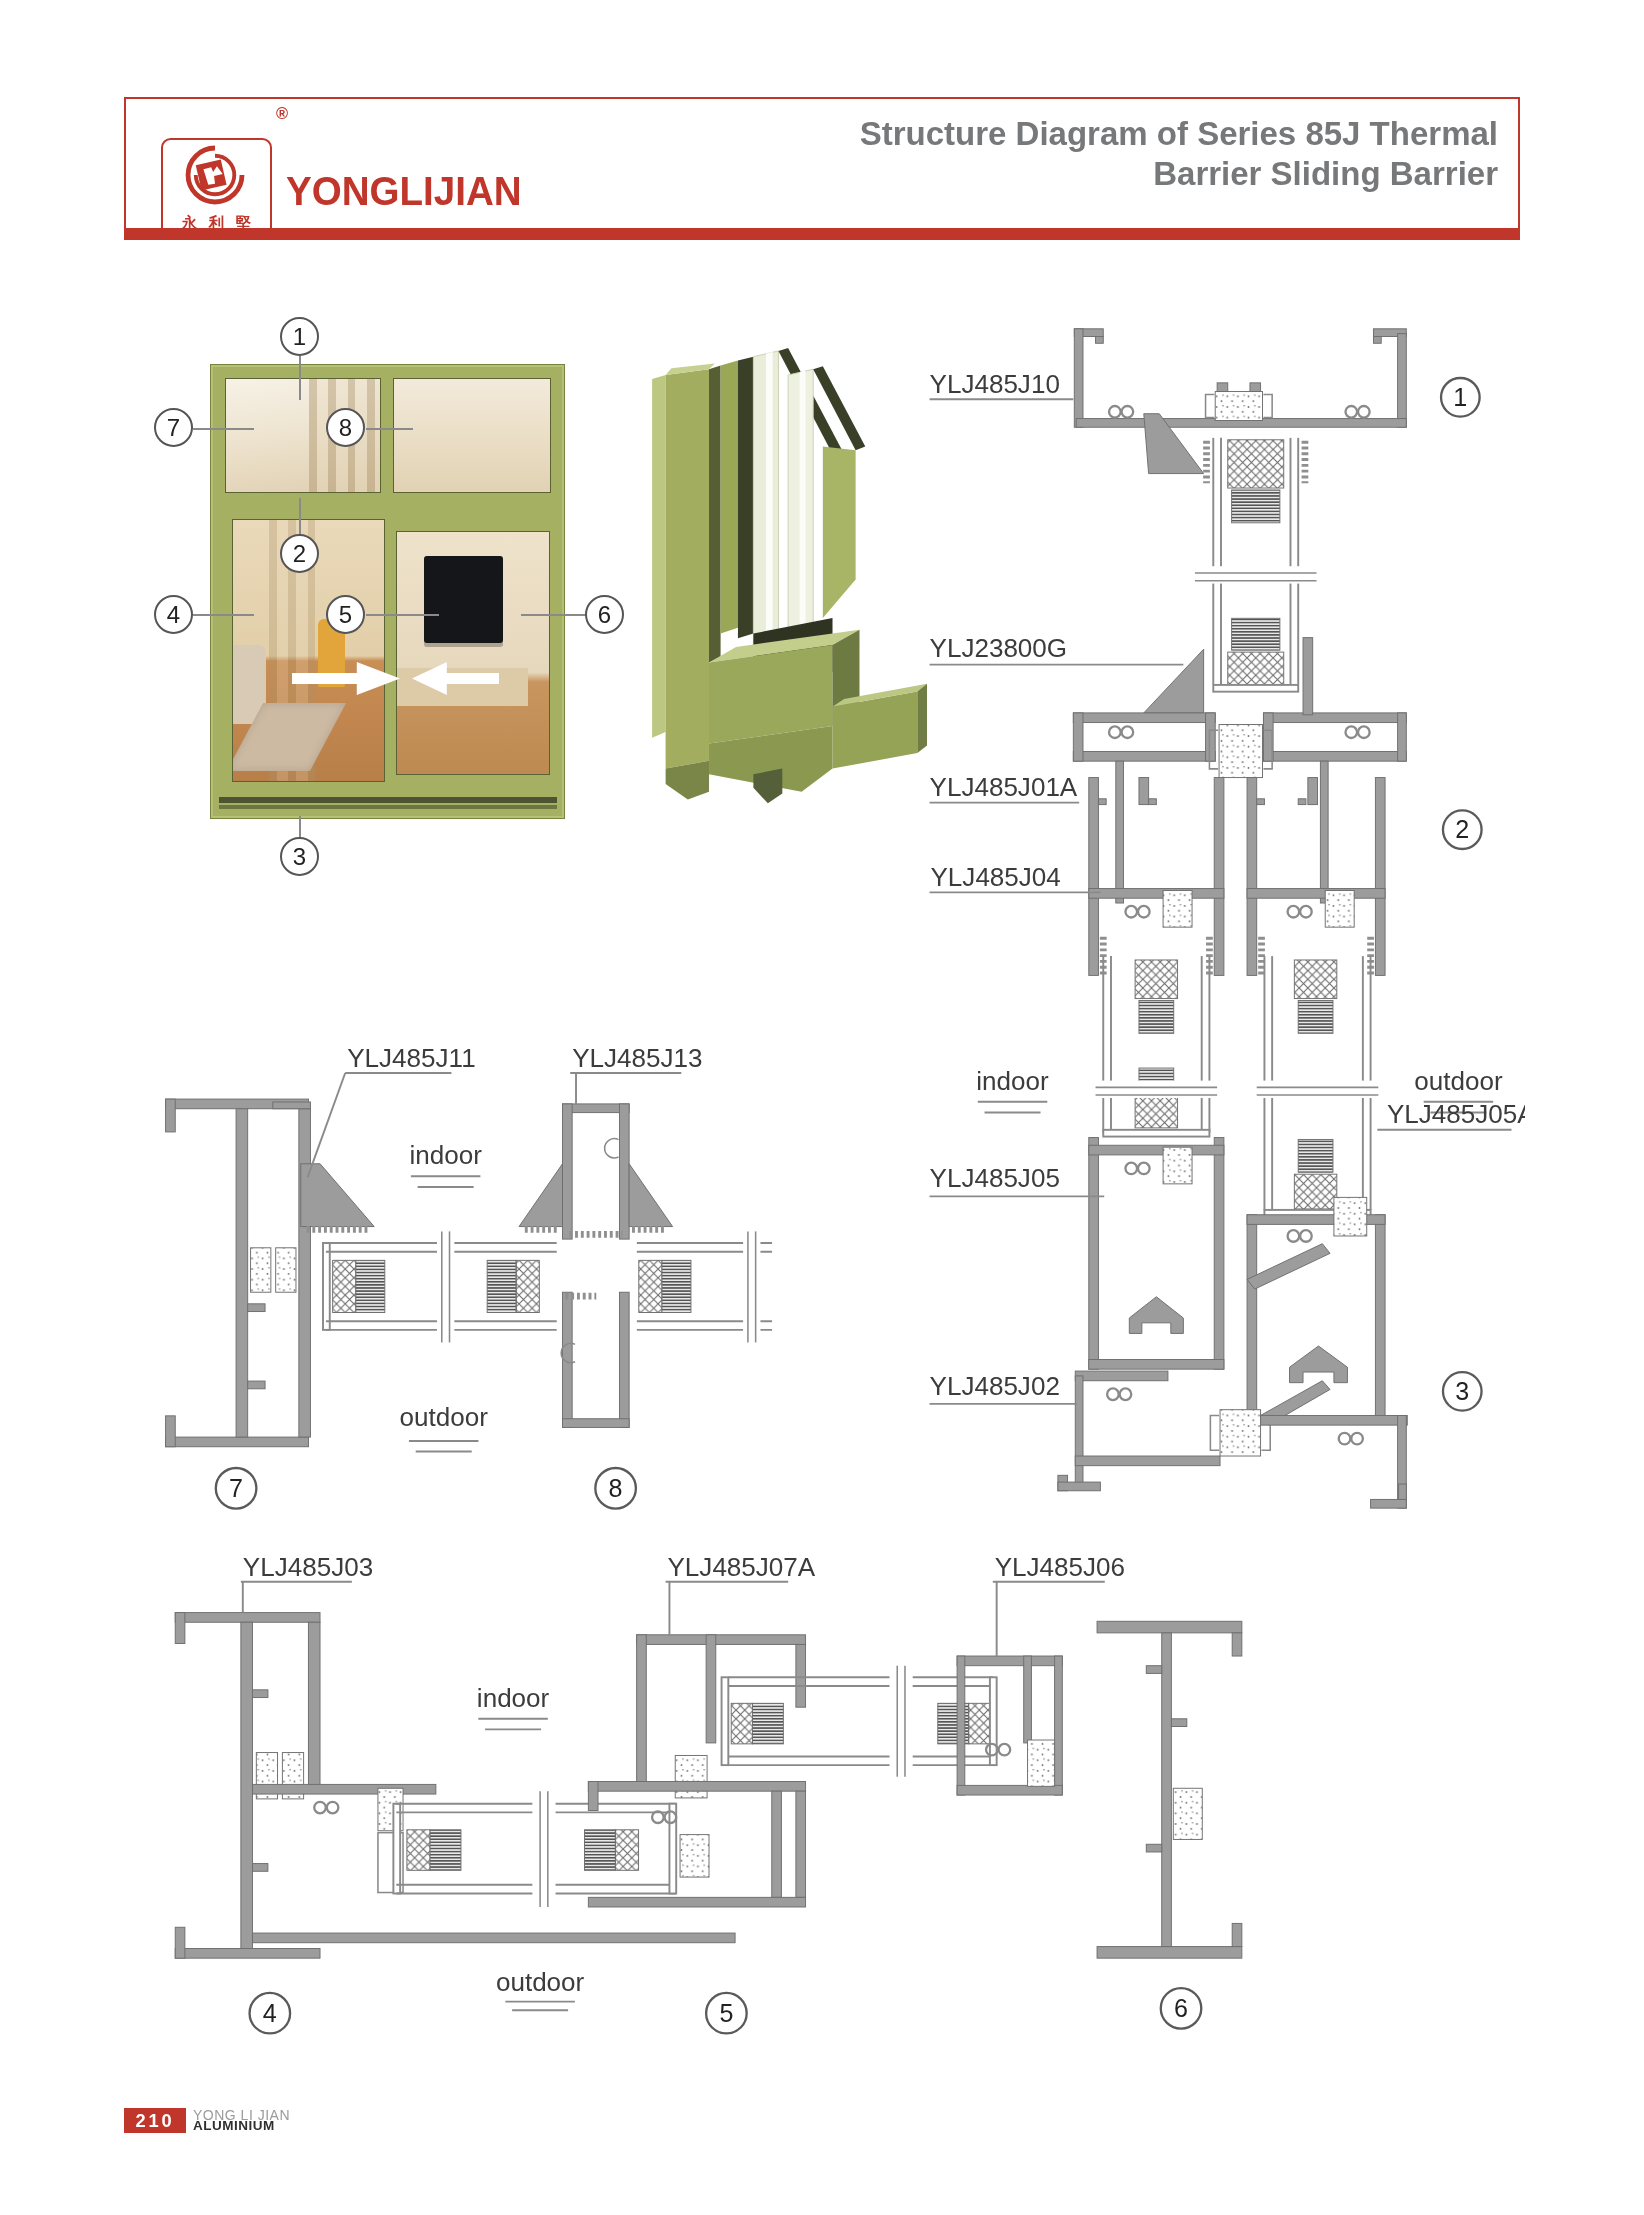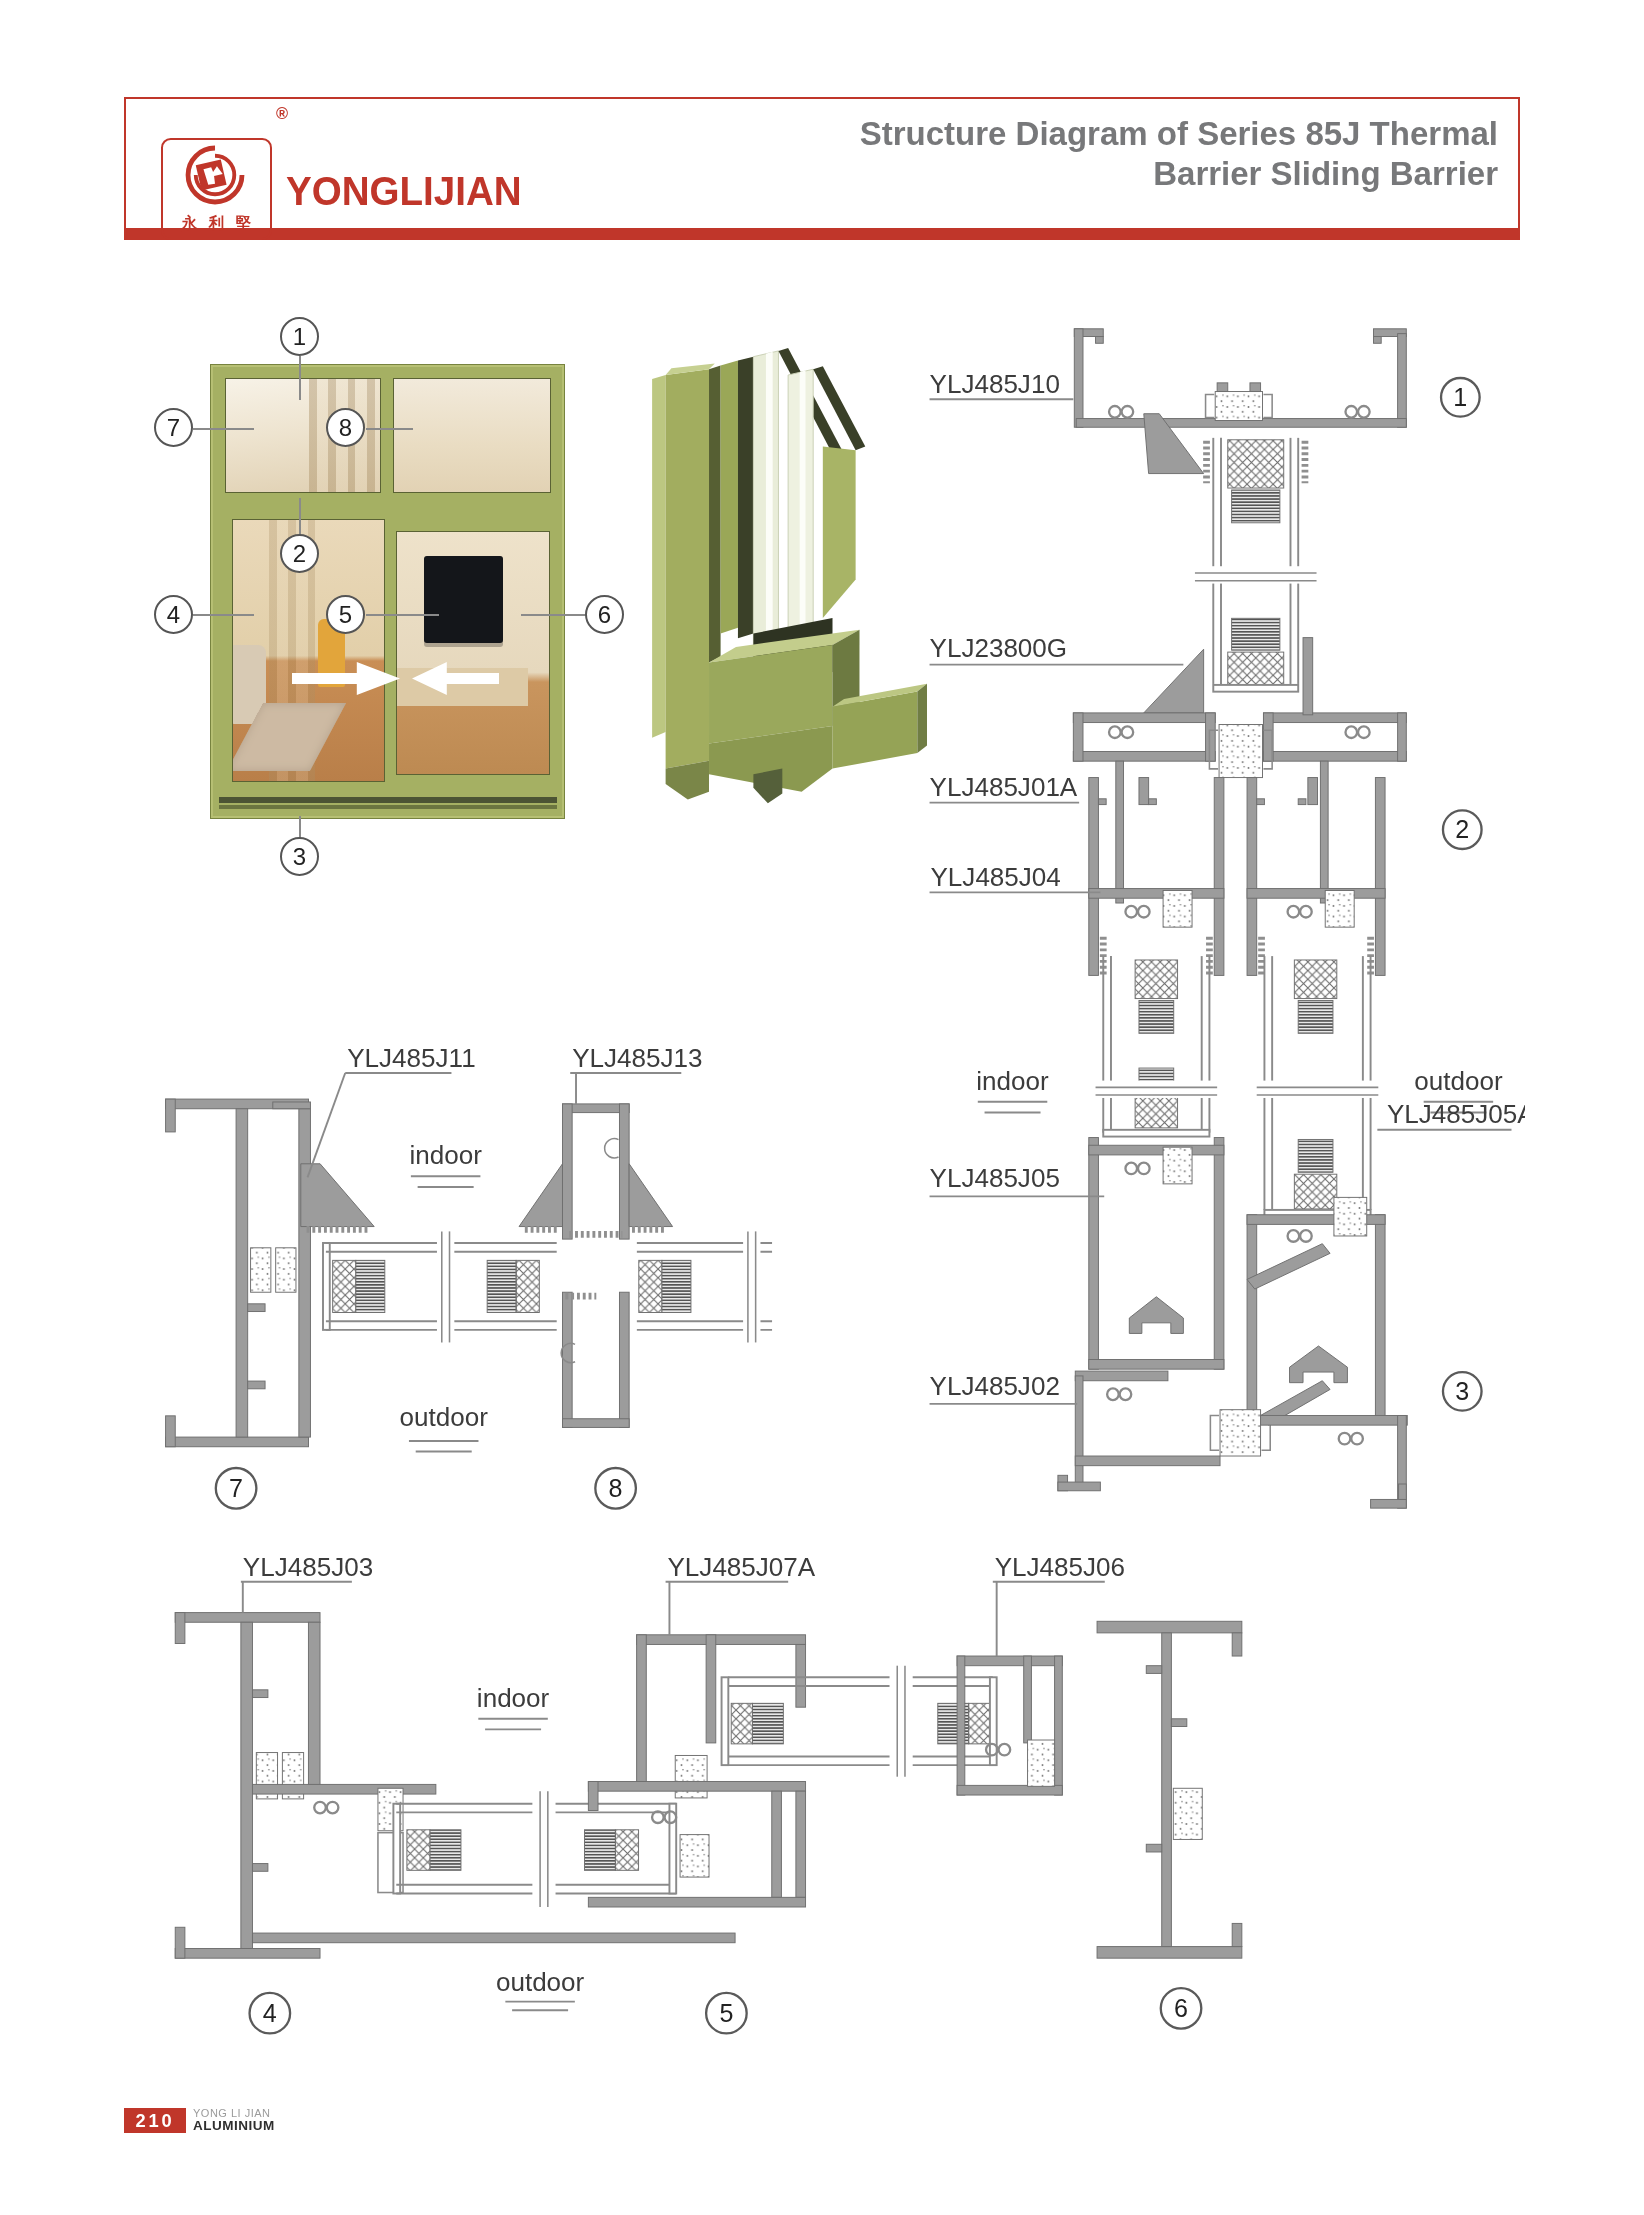--- a/index.html
+++ b/index.html
@@ -57,21 +57,21 @@
   svg .om{fill:none;stroke:#8a8a8a;stroke-width:2.4;}
   svg .lbl{font-family:"Liberation Sans",sans-serif;font-size:27px;fill:#3c3c3c;}
   svg .dn{font-family:"Liberation Sans",sans-serif;font-size:26px;fill:#222;text-anchor:middle;}
   svg .cir{fill:#fff;stroke:#5a5a5a;stroke-width:2.4;}
   svg .lead{stroke:#8a8a8a;stroke-width:2;fill:none;}
   svg .wh{fill:#fff;stroke:none;}
   
   .pg-badge{position:absolute;left:124px;top:2108px;width:62px;height:25px;background:#c0362a;
             color:#fff;font-size:18.3px;font-weight:bold;letter-spacing:2.9px;display:flex;
             align-items:center;justify-content:center;}
-  .ft1{position:absolute;left:193px;top:2107px;font-size:11px;color:#9b9b9b;letter-spacing:0.5px;}
+  .ft1{position:absolute;left:193px;top:2107px;font-size:14px;color:#9b9b9b;letter-spacing:0.5px;}
   .ft2{position:absolute;left:193px;top:2118px;font-size:13.5px;font-weight:bold;color:#2f2f2f;letter-spacing:0.5px;}
 </style>
 </head>
 <body>
 
 <div class="page">
 
   <div class="hdr-box"></div>
   <div class="hdr-redbar"></div>
   <div class="logo">

